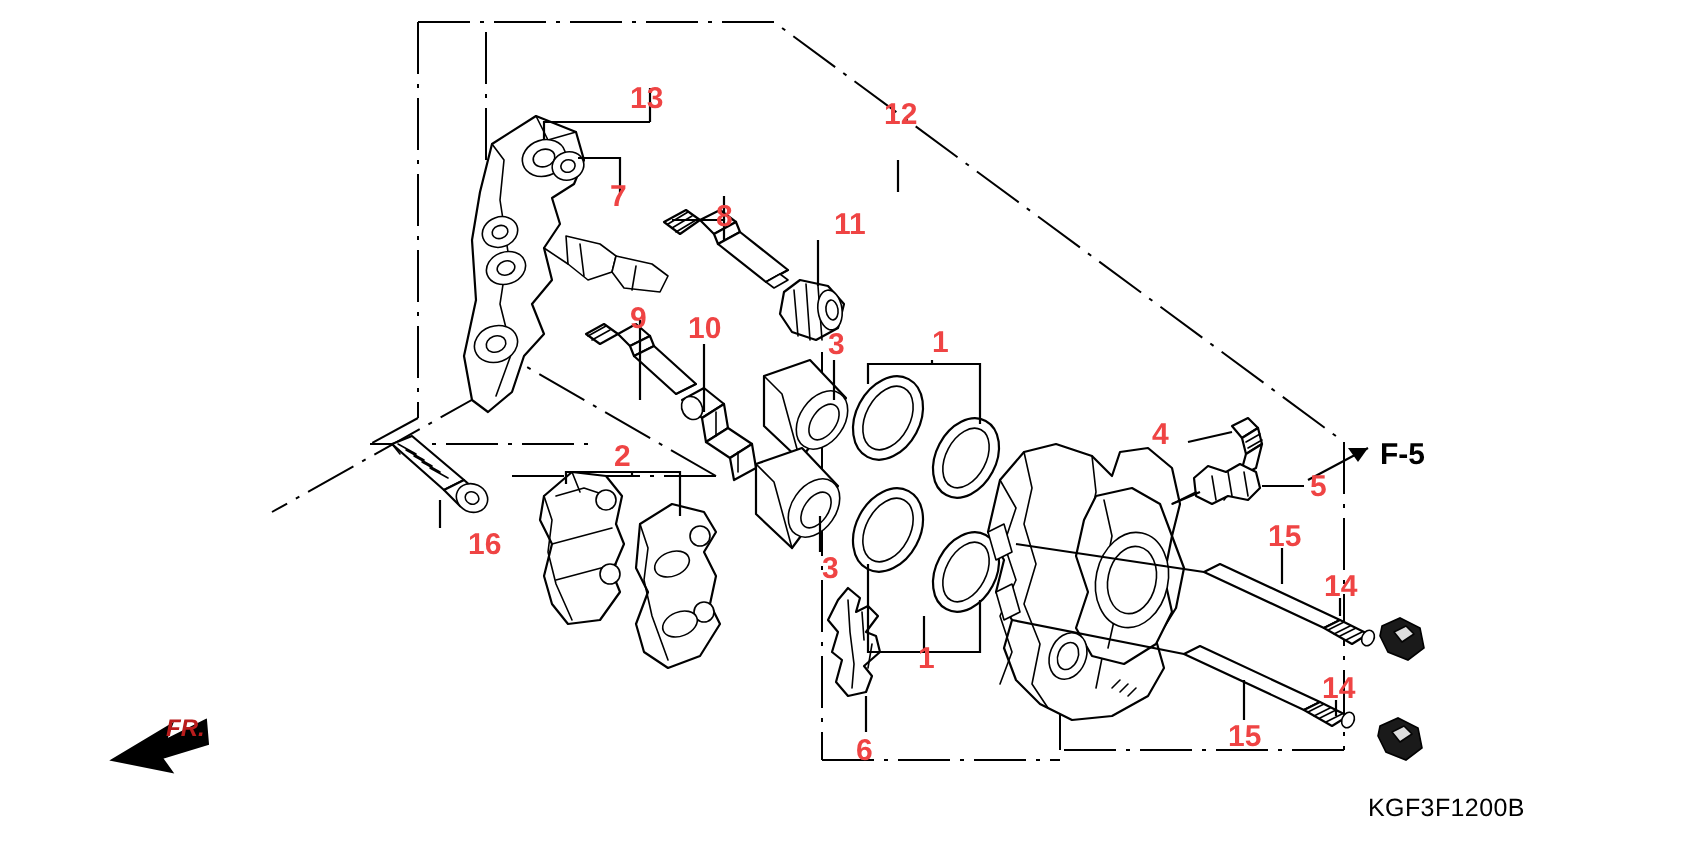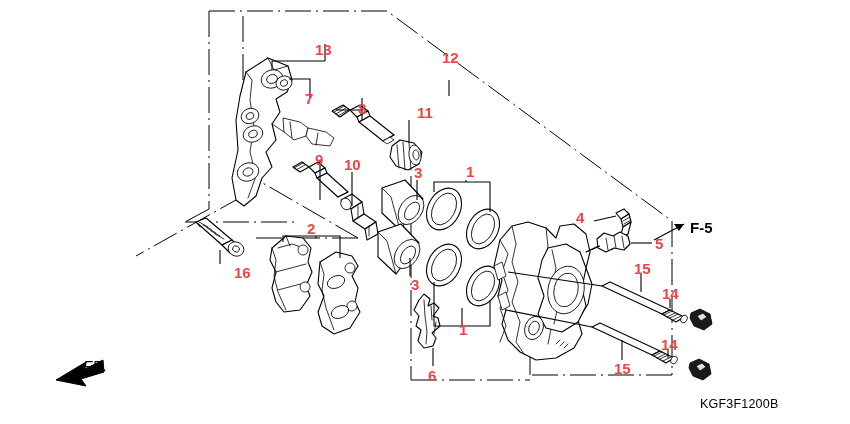--- a/index.html
+++ b/index.html
@@ -37,24 +37,24 @@
     position: absolute;
     font-family: "Liberation Sans", sans-serif;
     font-size: 15px;
     font-weight: 700;
     color: #000000;
     white-space: nowrap;
   }
   .fr-label {
     position: absolute;
     font-family: "Liberation Sans", sans-serif;
-    font-size: 15px;
-    font-weight: 400;
+    font-size: 12px;
+    font-weight: 700;
     font-style: italic;
-    color: #000000;
+    color: #b91c1c;
     white-space: nowrap;
   }
   .drawing-code {
     position: absolute;
     font-family: "Liberation Sans", sans-serif;
     font-size: 12.5px;
     font-weight: 400;
     color: #000000;
     letter-spacing: 0.2px;
     white-space: nowrap;
@@ -385,15 +385,15 @@
   <span class="callout" style="left:662px; top:286px;">14</span>
   <span class="callout" style="left:661px; top:337px;">14</span>
   <span class="callout" style="left:634px; top:261px;">15</span>
   <span class="callout" style="left:614px; top:361px;">15</span>
   <span class="callout" style="left:210px; top:265px;margin-left:24px;">16</span>
 
   <span class="section-ref" style="left:690px; top:219px;">F-5</span>
 
   <span class="fr-label" style="left:83px; top:357px;">FR.</span>
 
-  <span class="drawing-code" style="left:700px; top:397px;text-align:center;">KGF3F1200B</span>
+  <span class="drawing-code" style="left:684px; top:397px;text-align:center;">KGF3F1200B</span>
 
 </div>
 
 </body></html>

